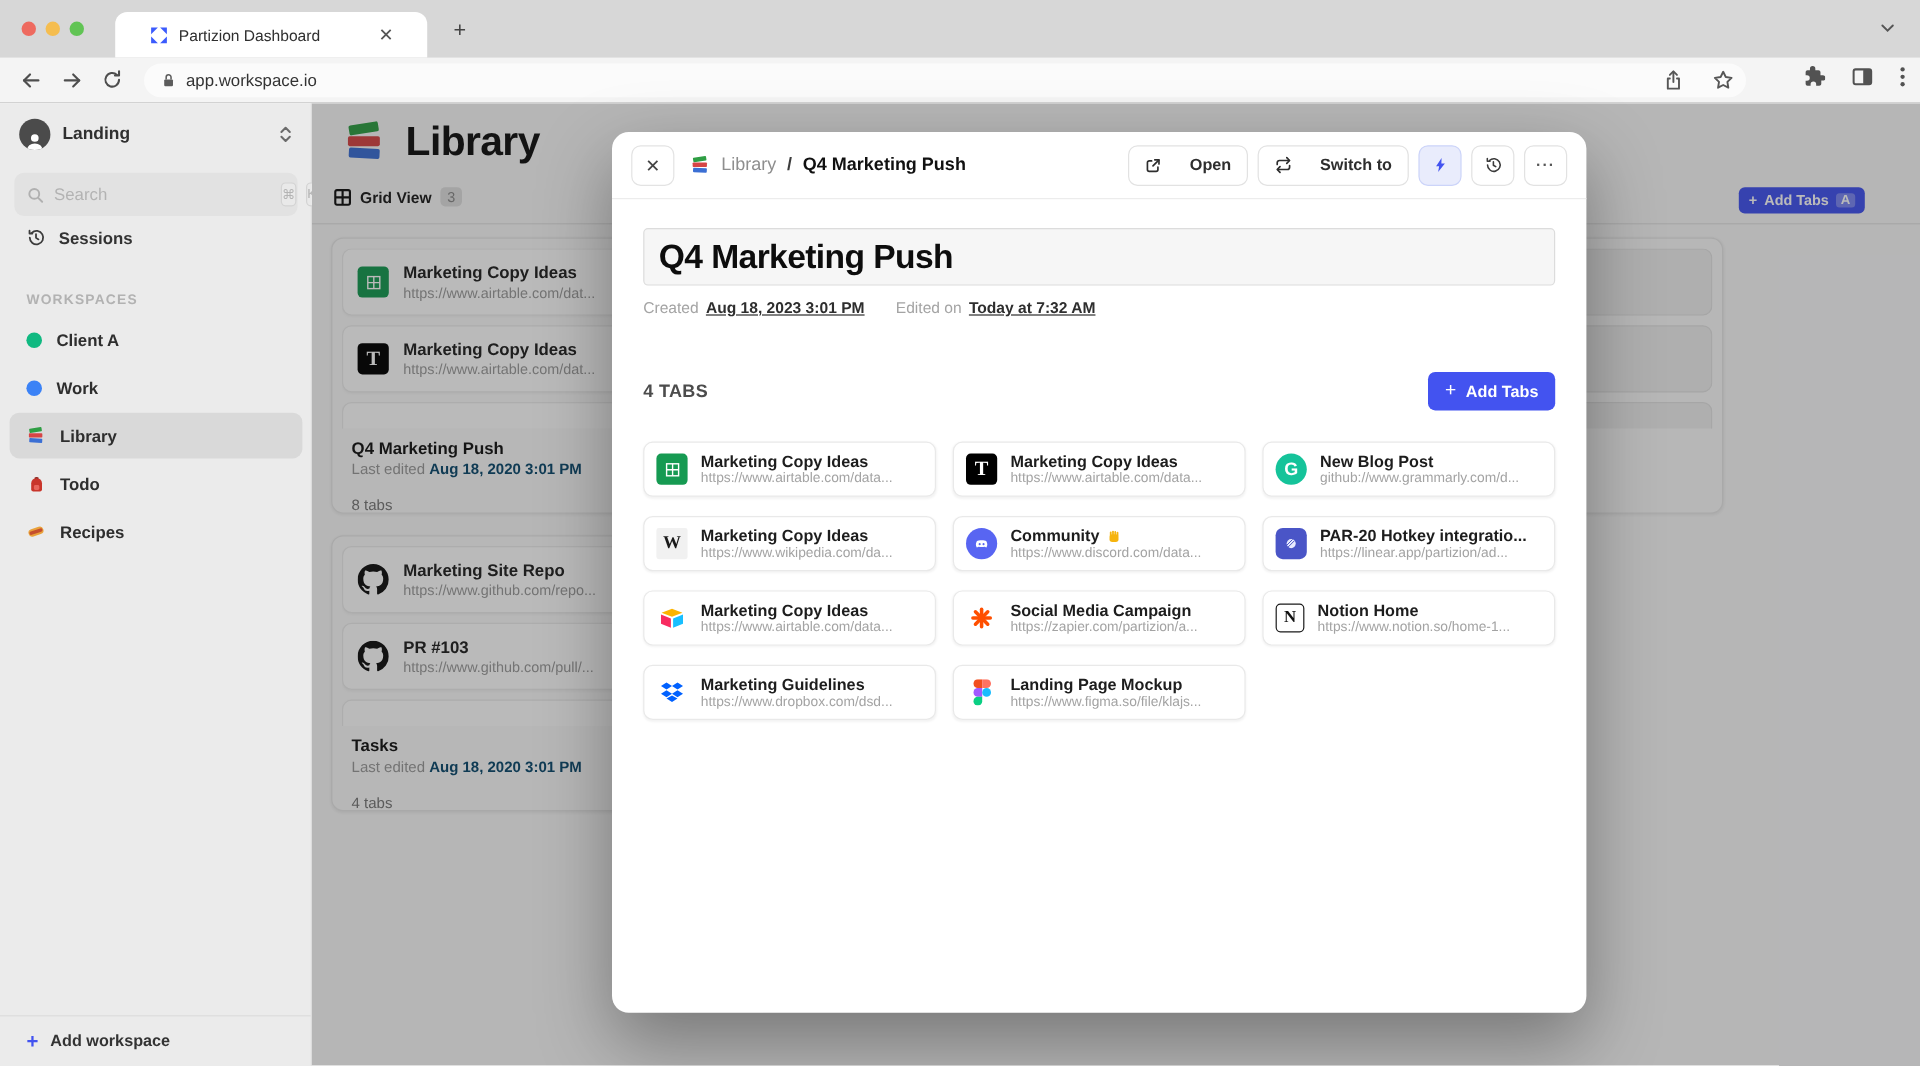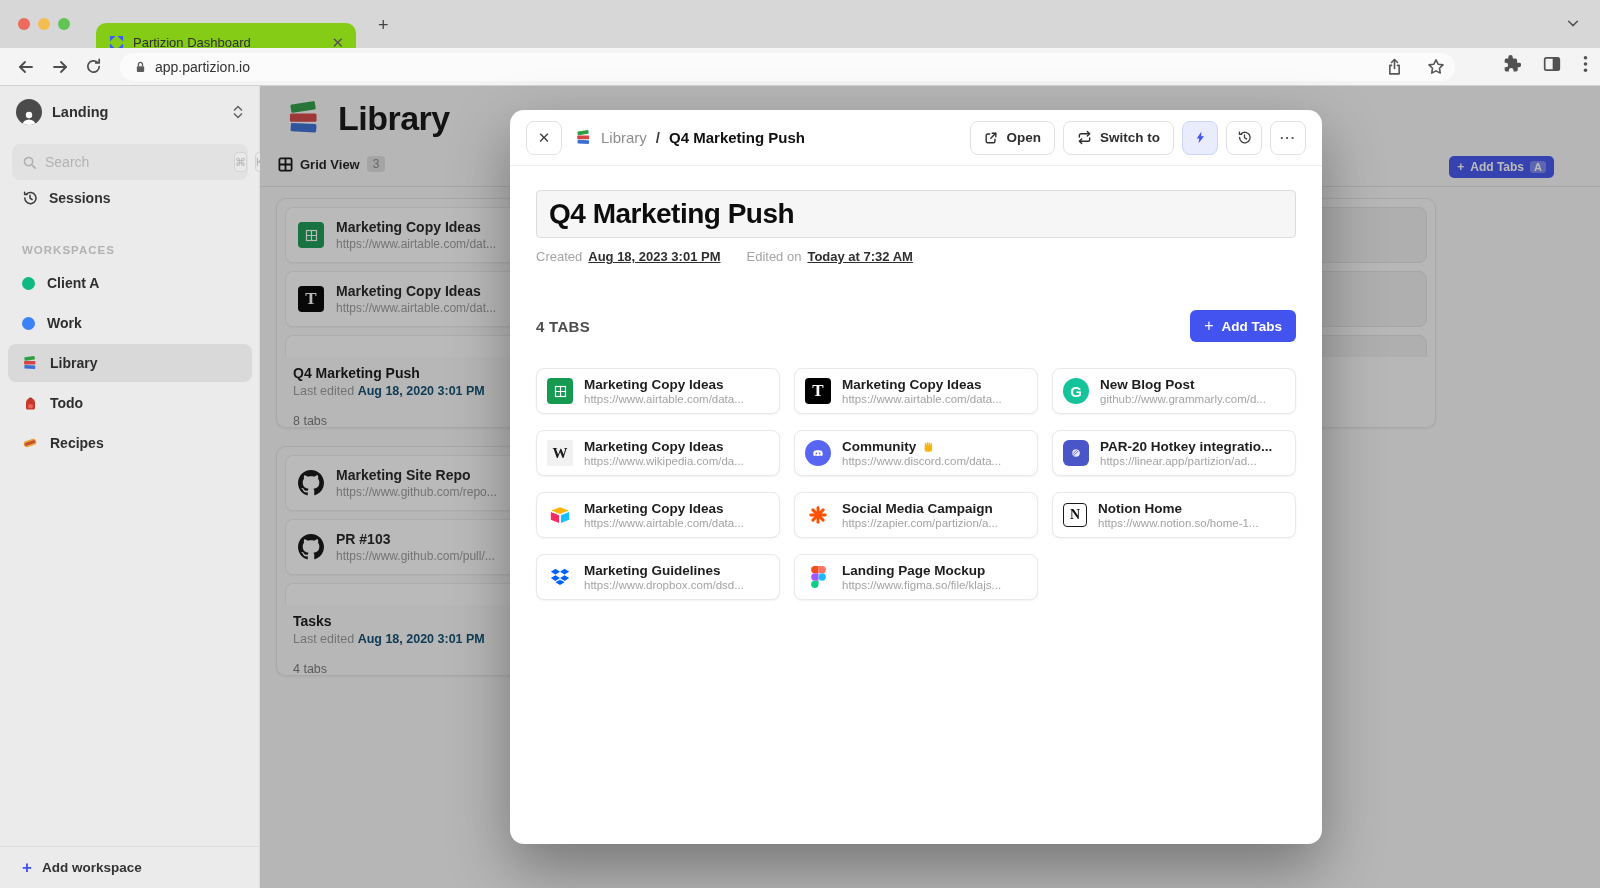--- a/index.html
+++ b/index.html
@@ -4,21 +4,21 @@
 <style>
   * { margin:0; padding:0; box-sizing:border-box; }
   html,body { width:1600px; height:888px; overflow:hidden; font-family:"Liberation Sans", sans-serif; background:#d8d8d8; }
   svg { display:block; }
 
   
   .tabstrip { position:absolute; left:0; top:0; width:1600px; height:48px; background:#d7d7d7; }
   .lights { position:absolute; left:18px; top:18px; display:flex; gap:8px; }
   .light { width:12px; height:12px; border-radius:50%; }
   .light.r { background:#ee6a5f; } .light.y { background:#f5bd4f; } .light.g { background:#61c454; }
-  .btab { position:absolute; left:96px; top:10px; width:260px; height:38px; background:#84cc16; border-radius:10px 10px 0 0; display:flex; align-items:center; padding:0 12px; gap:9px;margin-top:13px; }
+  .btab { position:absolute; left:96px; top:10px; width:260px; height:38px; background:#ffffff; border-radius:10px 10px 0 0; display:flex; align-items:center; padding:0 28px; gap:9px; }
   .btab-title { font-size:13px; color:#2f2f2f; flex:1; white-space:nowrap; overflow:hidden; }
   .btab-close { color:#555; font-size:15px; line-height:1; }
   .newtab { position:absolute; left:378px; top:16px; color:#444; font-size:18px; line-height:1; }
   .strip-chev { position:absolute; right:20px; top:16px; }
 
   .toolbar { position:absolute; left:0; top:48px; width:1600px; height:38px; background:#f4f4f4; border-bottom:1px solid #d2d2d2; }
   .nav-ic { position:absolute; top:9px; }
   .urlpill { position:absolute; left:120px; top:5px; width:1335px; height:28px; background:#fbfbfb; border-radius:14px; display:flex; align-items:center; padding:0 10px 0 14px; }
   .urltext { font-size:14px; color:#333; margin-left:8px; flex:1; }
   .tool-right { position:absolute; right:12px; top:7px; display:flex; gap:22px; align-items:center; }
@@ -69,21 +69,21 @@
 
   
   .modal { position:absolute; left:510px; top:110px; width:812px; height:734px; background:#fff; border-radius:14px; box-shadow:0 24px 60px rgba(0,0,0,.35); z-index:10; }
   .m-head { height:56px; border-bottom:1px solid #ececec; display:flex; align-items:center; padding:0 16px; gap:12px; }
   .m-close { width:36px; height:34px; border:1px solid #e3e3e3; border-radius:8px; background:#fff; display:flex; align-items:center; justify-content:center; font-size:15px; color:#444; }
   .m-crumb { display:flex; align-items:center; gap:9px; flex:1; }
   .m-crumb .parent { font-size:15px; color:#8e8e8e; font-weight:500; }
   .m-crumb .sep { font-size:15px; color:#3c3c3c; font-weight:600; }
   .m-crumb .cur { font-size:15px; color:#111; font-weight:700; }
   .m-actions { display:flex; gap:8px; align-items:center; }
-  .m-btn { height:34px; border:1px solid #e2e2e2; border-radius:8px; background:#fff; display:flex; align-items:center; gap:8px; padding:0 13px; font-size:13.5px; font-weight:600; color:#2e2e2e; }
+  .m-btn { height:34px; border:1px solid #e2e2e2; border-radius:8px; background:#fff; display:flex; align-items:center; gap:23px; padding:0 13px; font-size:13.5px; font-weight:600; color:#2e2e2e; }
   .m-btn.icon-only { width:36px; padding:0; justify-content:center; }
   .m-btn.bolt { background:#e9ecfc; border-color:#ccd4f9; }
   .m-body { padding:24px 26px 0 26px; }
   .m-title-input { width:100%; height:48px; background:#f6f6f6; border:1px solid #dcdcdc; border-radius:4px; font-family:"Liberation Sans",sans-serif; font-size:28px; font-weight:800; letter-spacing:-0.5px; color:#0d0d0d; padding:0 12px; outline:none; }
   .m-meta { margin-top:11px; font-size:13px; color:#a4a4a4; display:flex; gap:6px; }
   .m-meta b { color:#2e2e2e; font-weight:600;text-decoration:underline; }
   .m-meta .gap { width:14px; }
   .m-sec { margin-top:46px; display:flex; align-items:center; justify-content:space-between; }
   .m-count { font-size:15px; font-weight:700; color:#4c4c4c; letter-spacing:.3px; }
   .m-addtabs { height:32px; background:#4353f0; border:none; border-radius:6px; color:#fff; font-size:13.5px; font-weight:600; display:flex; align-items:center; gap:8px; padding:0 14px; font-family:"Liberation Sans",sans-serif; }
@@ -146,21 +146,21 @@
         <path d="M16 2.6v3.6h-3.6" stroke-linejoin="round"></path>
       </svg>
   </div>
   <div class="urlpill">
     <span>
       <svg width="13" height="14" viewBox="0 0 16 16">
           <rect x="3.5" y="7" width="9" height="7" rx="1.2" fill="#5c5c5c"></rect>
           <path d="M5.5 7V4.8a2.5 2.5 0 0 1 5 0V7" stroke="#5c5c5c" stroke-width="1.6" fill="none"></path>
         </svg>
     </span>
-    <span class="urltext">app.partizion.io</span>
+    <span class="urltext">app.workspace.io</span>
     <span style="margin-right:24px">
       <svg width="17" height="18" viewBox="0 0 16 17" fill="none" stroke="#565656" stroke-width="1.5" stroke-linecap="round" stroke-linejoin="round">
           <path d="M8 1.8v8"></path>
           <path d="M5.2 4.2 8 1.4l2.8 2.8"></path>
           <path d="M5.2 7H3.6v8h8.8V7h-1.6"></path>
         </svg>
     </span>
     <span>
       <svg width="18" height="18" viewBox="0 0 16 16" fill="none" stroke="#565656" stroke-width="1.4" stroke-linejoin="round">
           <path d="M8 1.6l1.9 3.9 4.3.6-3.1 3 .7 4.3L8 11.4l-3.8 2 .7-4.3-3.1-3 4.3-.6z"></path>

